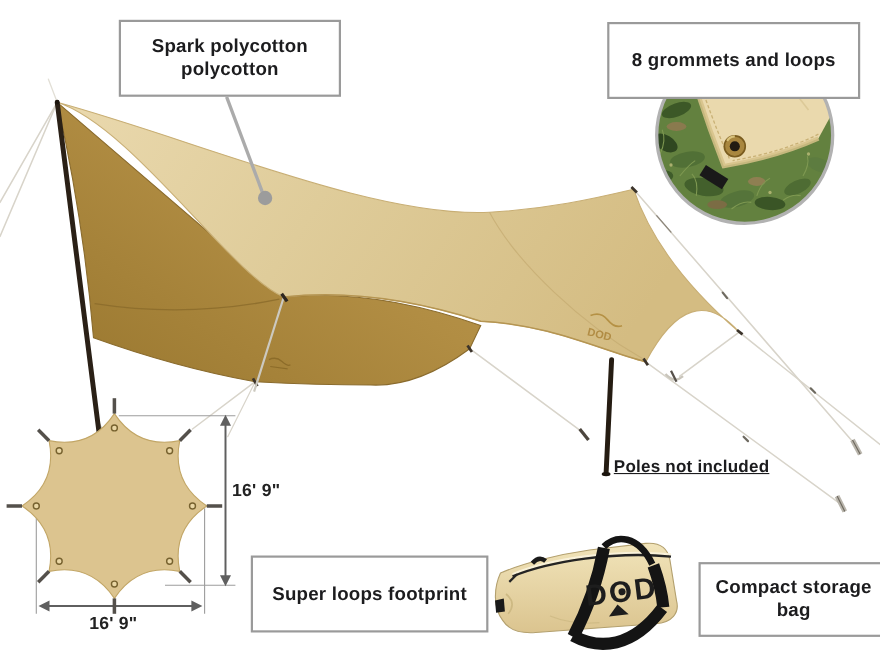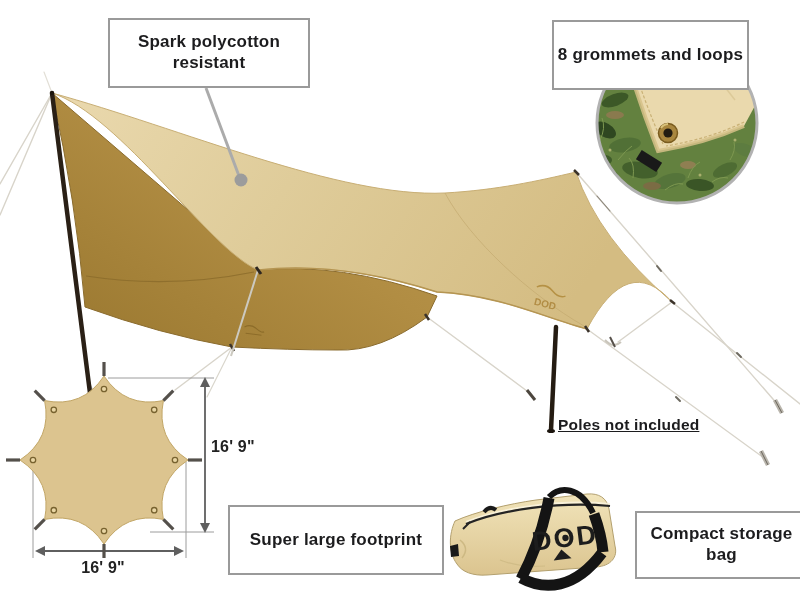--- a/index.html
+++ b/index.html
@@ -5,21 +5,21 @@
   html,body{margin:0;padding:0;background:#ffffff;}
   .stage{position:relative;width:800px;height:600px;overflow:hidden;background:#fff;
          font-family:"Liberation Sans",sans-serif;}
   .stage svg{position:absolute;left:0;top:0;}
   .callout{position:absolute;background:#ffffff;border:2px solid #9a9a9a;
            display:flex;flex-direction:column;align-items:center;justify-content:center;
            text-align:center;font-weight:600;font-size:17px;line-height:1.22;
            color:#1c1c1e;letter-spacing:.2px;box-sizing:border-box;}
   .plain-label{position:absolute;font-weight:600;color:#1c1c1e;letter-spacing:.2px;}
   #box-spark{left:108px;top:18px;width:202px;height:70px;}
-  #box-grommets{left:552px;top:20px;width:197px;height:70px;}
+  #box-grommets{left:552px;top:20px;width:230px;height:70px;}
   #box-footprint{left:228px;top:505px;width:216px;height:70px;}
   #box-storage{left:635px;top:511px;width:173px;height:68px;}
   #poles-note{left:558px;top:416px;width:170px;font-size:15.5px;text-decoration:underline;}
   #dim-v{left:211px;top:438px;width:80px;font-size:16px;text-align:left;color:#222;}
   #dim-h{left:58px;top:559px;width:90px;font-size:16px;text-align:center;color:#222;}
 </style>
 </head>
 <body>
 
 <div class="stage">
@@ -226,29 +226,29 @@
   </g>
 
   <g>
     <line x1="206" y1="88" x2="239" y2="176" stroke="#ababab" stroke-width="3"></line>
     <circle cx="241" cy="180" r="6.5" fill="#9c9c9c"></circle>
   </g>
 </svg>
 
 <div class="callout" id="box-spark">
   <span>Spark polycotton</span>
-  <span>resistant</span>
+  <span>polycotton</span>
 </div>
 
 <div class="callout" id="box-grommets">
   <span>8 grommets and loops</span>
 </div>
 
 <div class="callout" id="box-footprint">
-  <span>Super large footprint</span>
+  <span>Super loops footprint</span>
 </div>
 
 <div class="callout" id="box-storage">
   <span>Compact storage</span>
   <span>bag</span>
 </div>
 
 <div class="plain-label" id="poles-note">Poles not included</div>
 
 <div class="plain-label" id="dim-v">16' 9"</div>

